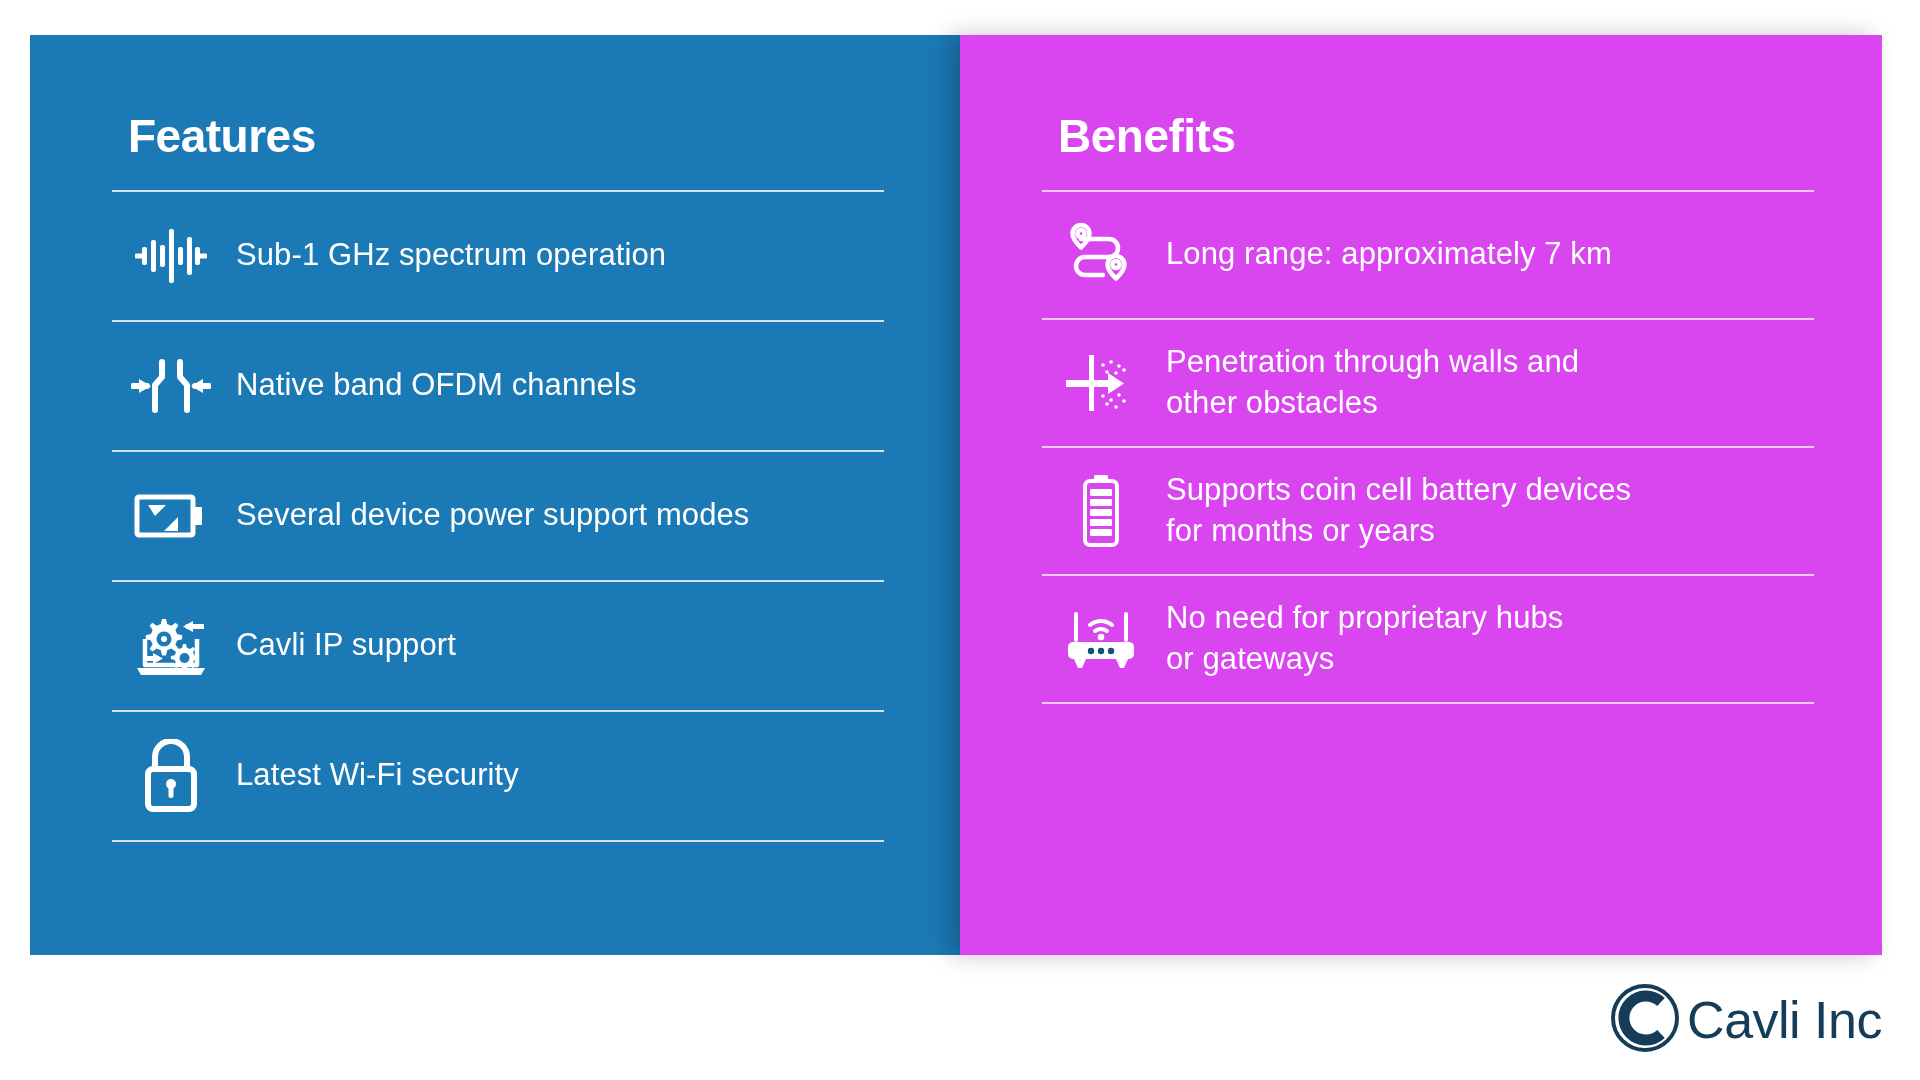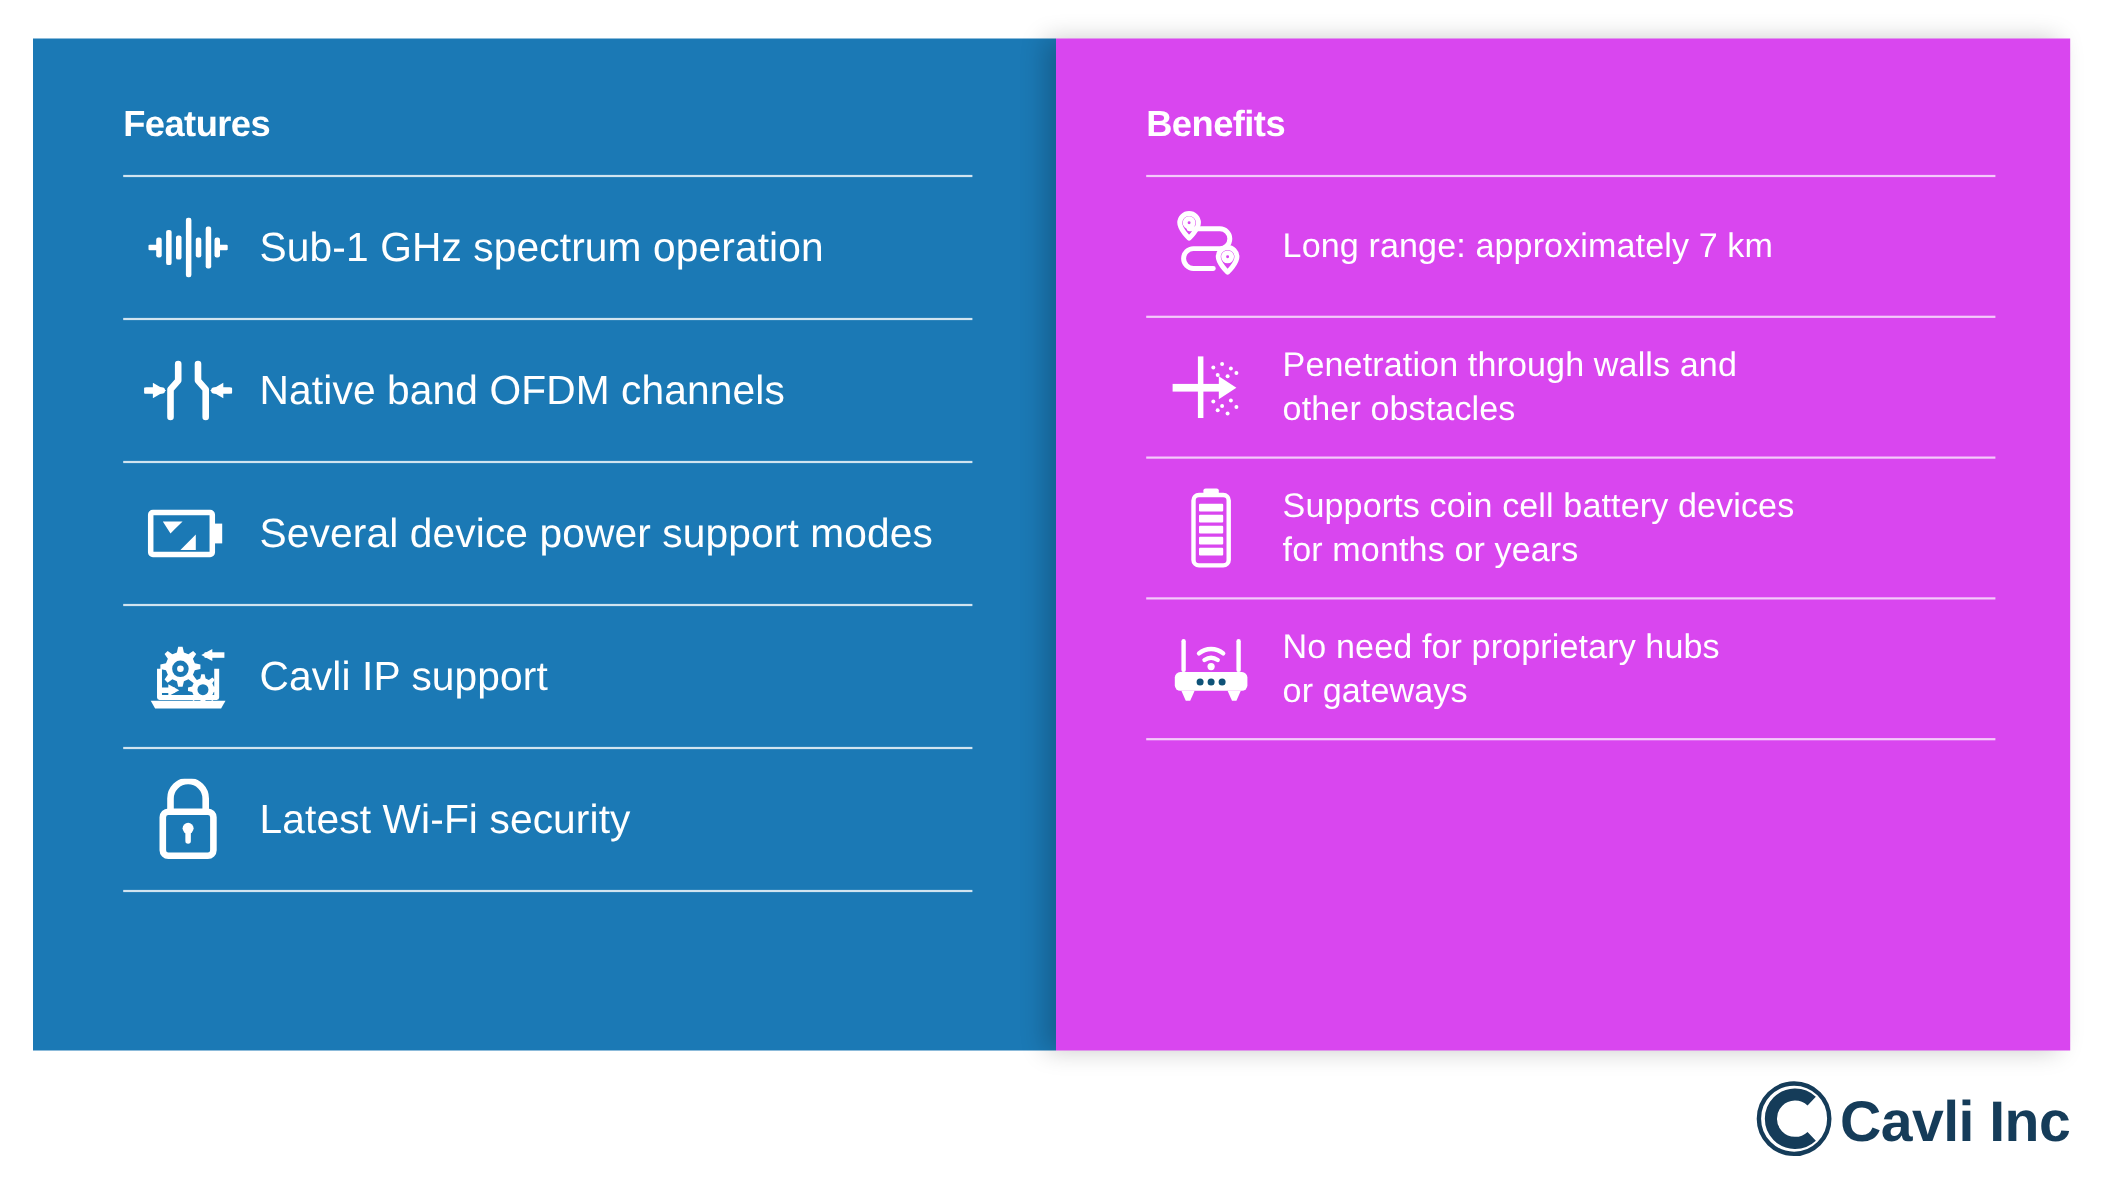--- a/index.html
+++ b/index.html
@@ -45,24 +45,24 @@
 
   .panel-benefits {
     width: 922px;
     background: #d946ef;
     padding: 0 0 0 82px;
     box-shadow: -10px 0 22px rgba(0,0,0,0.22);
   }
 
   .panel-title {
     color: #ffffff;
-    font-size: 33px;
+    font-size: 46px;
     font-weight: bold;
     letter-spacing: -0.5px;
-    margin: 0;
+    margin: 16px;
     padding-top: 60px;
     padding-bottom: 0;
     line-height: 1.1;
   }
 
   .list {
     margin-top: 28px;
     width: 772px;
   }
   .panel-benefits .list { width: 772px; }
@@ -90,21 +90,21 @@
     flex: 0 0 118px;
     width: 118px;
     display: flex;
     align-items: center;
     justify-content: center;
   }
   .row-icon svg { display: block; }
 
   .row-label {
     color: #ffffff;
-    font-size: 37px;
+    font-size: 31px;
     line-height: 1.30;
     font-weight: 400;
     letter-spacing: 0.1px;
     padding-left: 6px;
   }
   .panel-benefits .row-label { font-size: 31px; }
 
   
   .logo {
     position: absolute;
@@ -114,21 +114,20 @@
     flex-direction: row;
     align-items: center;
   }
   .logo-mark { display: block; }
   .logo-text {
     color: #153C59;
     font-size: 52px;
     line-height: 1;
     margin-left: 6px;
     letter-spacing: -0.5px;
-    font-weight: bold;
   }
 </style>
 </head>
 <body>
 
 <div id="slide">
 
   <div class="panels">
 
     <section class="panel panel-features">

